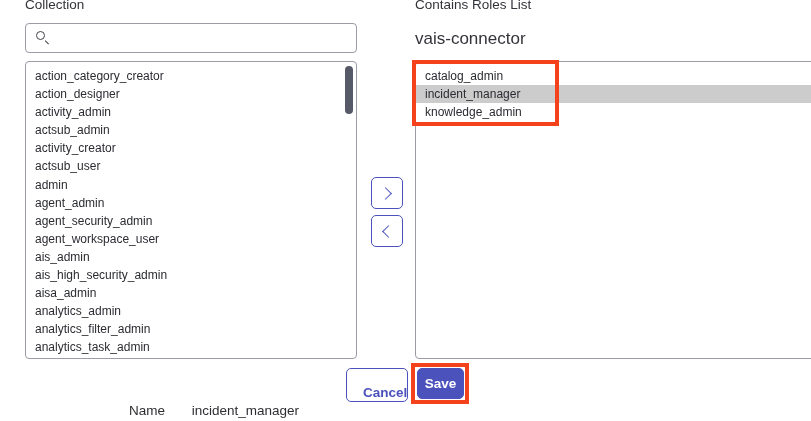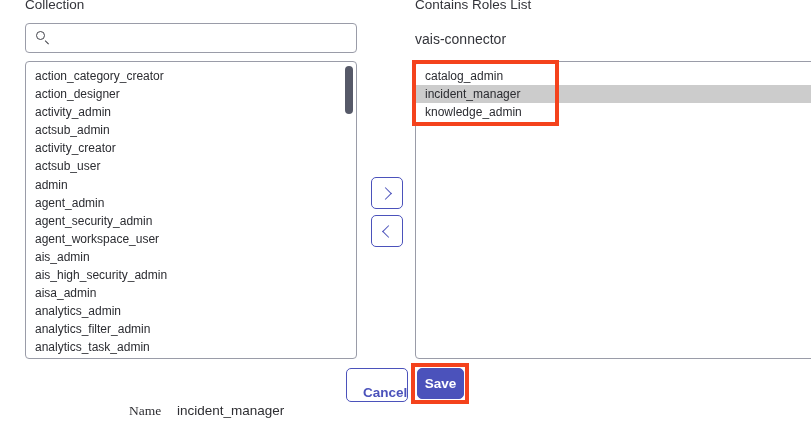--- a/index.html
+++ b/index.html
@@ -166,21 +166,21 @@
   .chev.l { transform: rotate(-135deg); margin-left: 3px; }
 
   
   #right-label {
     left: 415px;
     top: -3px;
   }
   #connector-name {
     left: 415px;
     top: 31px;
-    font-size: 14px;
+    font-size: 17px;
   }
 
   
   #cancel-button {
     position: absolute;
     left: 346px;
     top: 368px;
     width: 62px;
     height: 31px;
     box-sizing: border-box;
@@ -215,21 +215,21 @@
 
   
   #name-row {
     position: absolute;
     left: 129px;
     top: 403px;
     font-size: 13.5px;
     white-space: nowrap;
     color: #2e2e32;
   }
-  #name-row .k { margin-right: 12px; font-family: Liberation Serif, serif; }
+  #name-row .k { margin-right: 23px; }
 
   
   .annot {
     position: absolute;
     border: 4px solid #f4421c;
     box-sizing: border-box;
     pointer-events: none;
   }
   #annot-roles {
     left: 412px;

